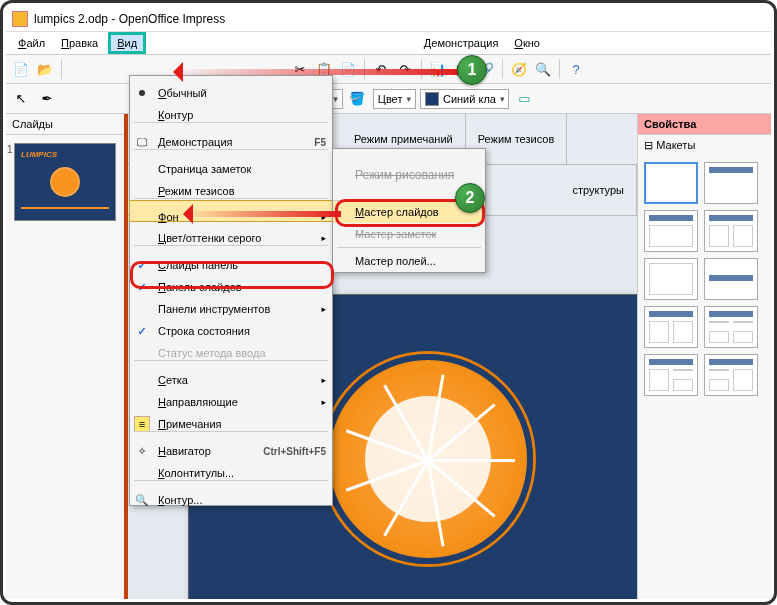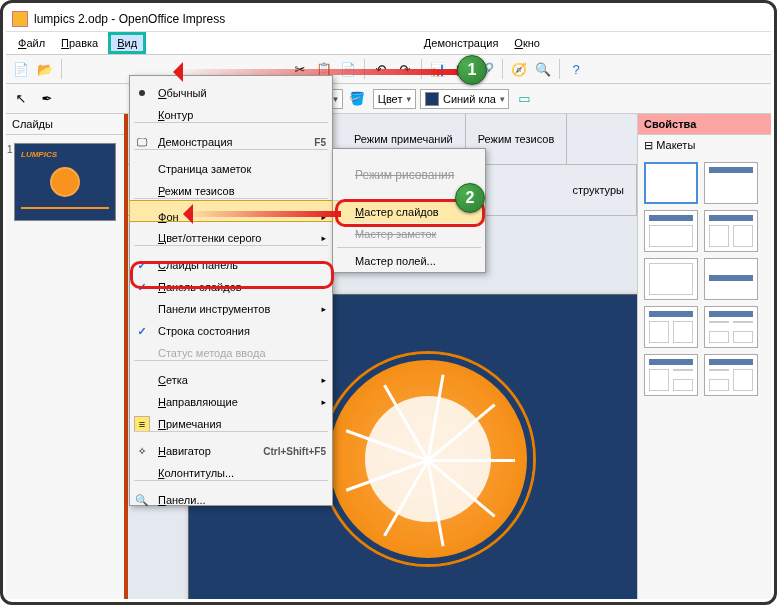--- a/index.html
+++ b/index.html
@@ -290,21 +290,21 @@
       <span class="ico">✧</span>
       <span class="underlined">Навигатор</span>
       <span class="shortcut">Ctrl+Shift+F5</span>
     </div>
   <div class="vm-item">
       <span class="underlined">Колонтитулы...</span>
     </div>
   <div class="vm-item sep"></div>
   <div class="vm-item">
       <span class="ico">🔍</span>
-      <span class="underlined">Панели...</span>
+      <span class="underlined">Контур...</span>
     </div>
 </div>
 
 <div class="sub-menu">
   <div class="sm-item" style="height:52px;flex-direction:column;align-items:flex-start;justify-content:center;color:#999;border-bottom:1px solid #ccc">
     <span style="text-decoration:line-through;font-size:12px">Режим рисования</span>
   </div>
   <div class="sm-item highlight">
       <span class="underlined">Мастер слайдов</span>
     </div>

